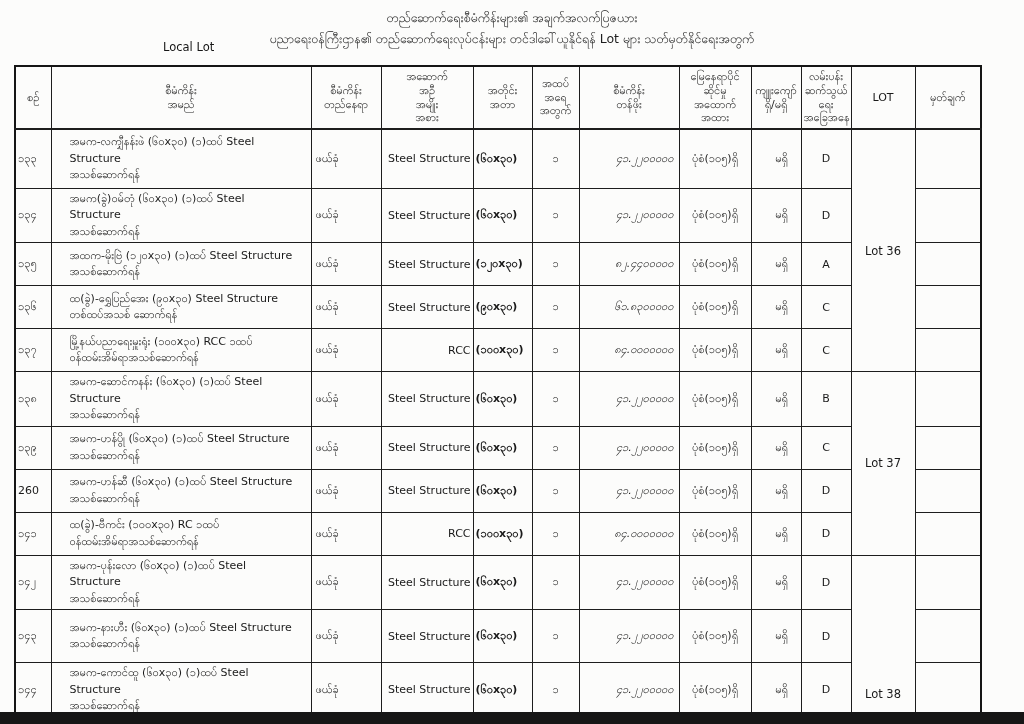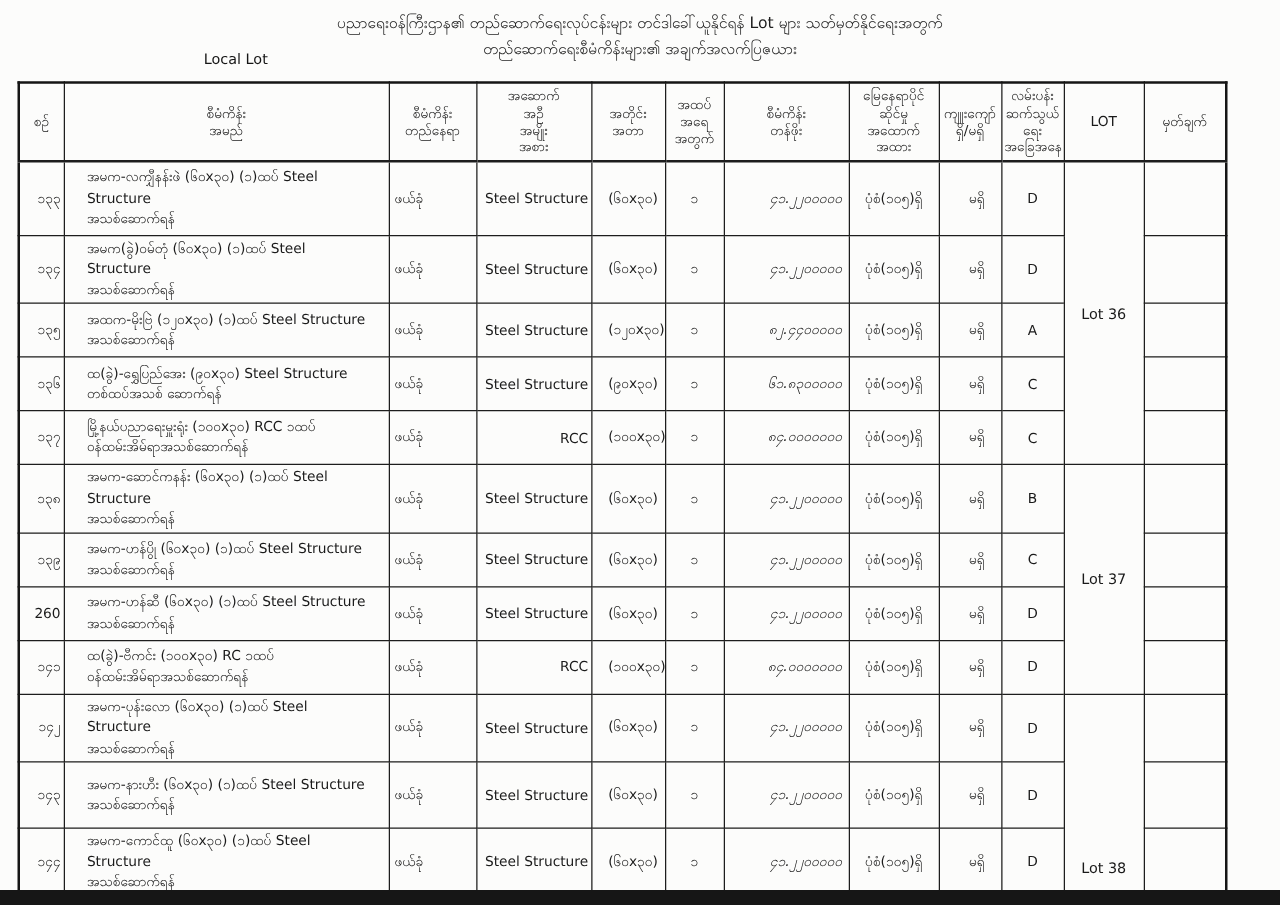--- a/index.html
+++ b/index.html
@@ -33,44 +33,44 @@
     font-weight: normal;
   }
   thead tr { height: 63px; }
   th { text-align: center; white-space: pre-line; line-height: 1.25; border-bottom-width: 2px; }
   table.main { border: 2px solid #151515; }
   tbody tr          { height: 43px; }
   tbody tr:nth-child(1)  { height: 59px; }
   tbody tr:nth-child(10) { height: 45px; }
   tbody tr:nth-child(11) { height: 53px; }
   tbody tr:nth-child(12) { height: 40px; }
-  td.c-no    { text-align: right; }
+  td.c-no    { text-align: left; }
   td.c-name  { text-align: left; white-space: pre-line; padding: 2px 18px; line-height: 1.5; }
   td.c-loc   { text-align: left; padding-left: 4px; }
   td.c-type  { text-align: right; padding-left: 3px; }
-  td.c-dim   { text-align: left; padding-left: 13px; }
+  td.c-dim   { text-align: left; padding-left: 2px; font-weight: bold; }
   td.c-floor { text-align: center; }
   td.c-val   { text-align: right; padding-right: 5px; font-style: italic; }
   td.c-land  { text-align: center; padding: 1px; }
   td.c-enc   { text-align: center; padding-left: 13px; }
   td.c-road  { text-align: center; }
   td.lot-cell{ text-align: center; font-size: 11.5px; }
   td.lot-cell.lot-low { vertical-align: bottom; padding-bottom: 16px; }
   td.c-remark{ }
   .bottom-band {
     position: absolute; left: 0; bottom: 0; width: 1024px; height: 12px;
     background: #161616;
   }
 </style>
 </head>
 <body>
 
 <div class="title-block">
+  <div>တည်ဆောက်ရေးစီမံကိန်းများ၏ အချက်အလက်ပြဇယား</div>
   <div>ပညာရေးဝန်ကြီးဌာန၏ တည်ဆောက်ရေးလုပ်ငန်းများ တင်ဒါခေါ်ယူနိုင်ရန် Lot များ သတ်မှတ်နိုင်ရေးအတွက်</div>
-  <div>တည်ဆောက်ရေးစီမံကိန်းများ၏ အချက်အလက်ပြဇယား</div>
 </div>
 
 <div class="local-lot">Local Lot</div>
 
 <table class="main">
   <colgroup>
     <col style="width:36px">
       <col style="width:260px">
       <col style="width:70px">
     <col style="width:92px">

